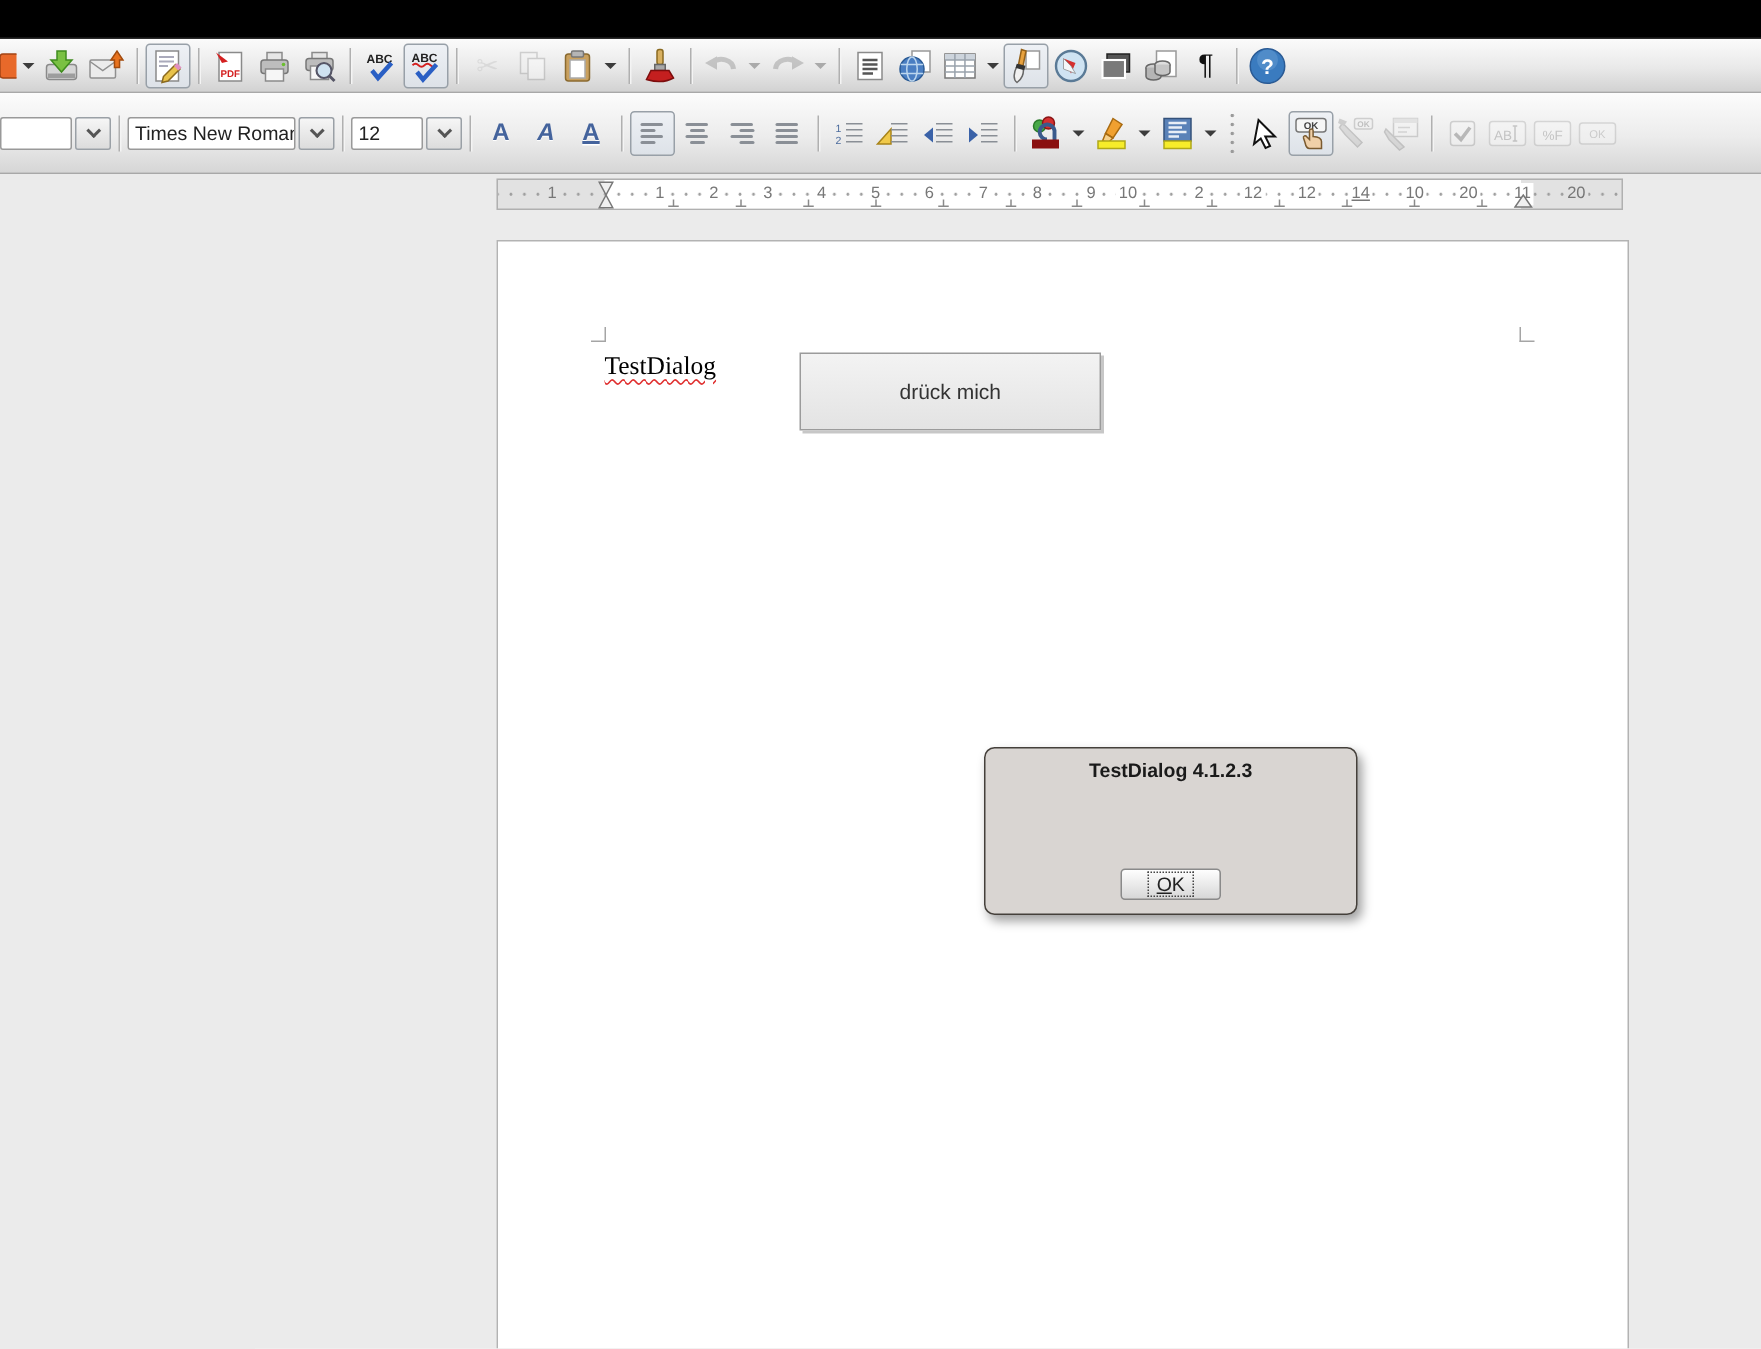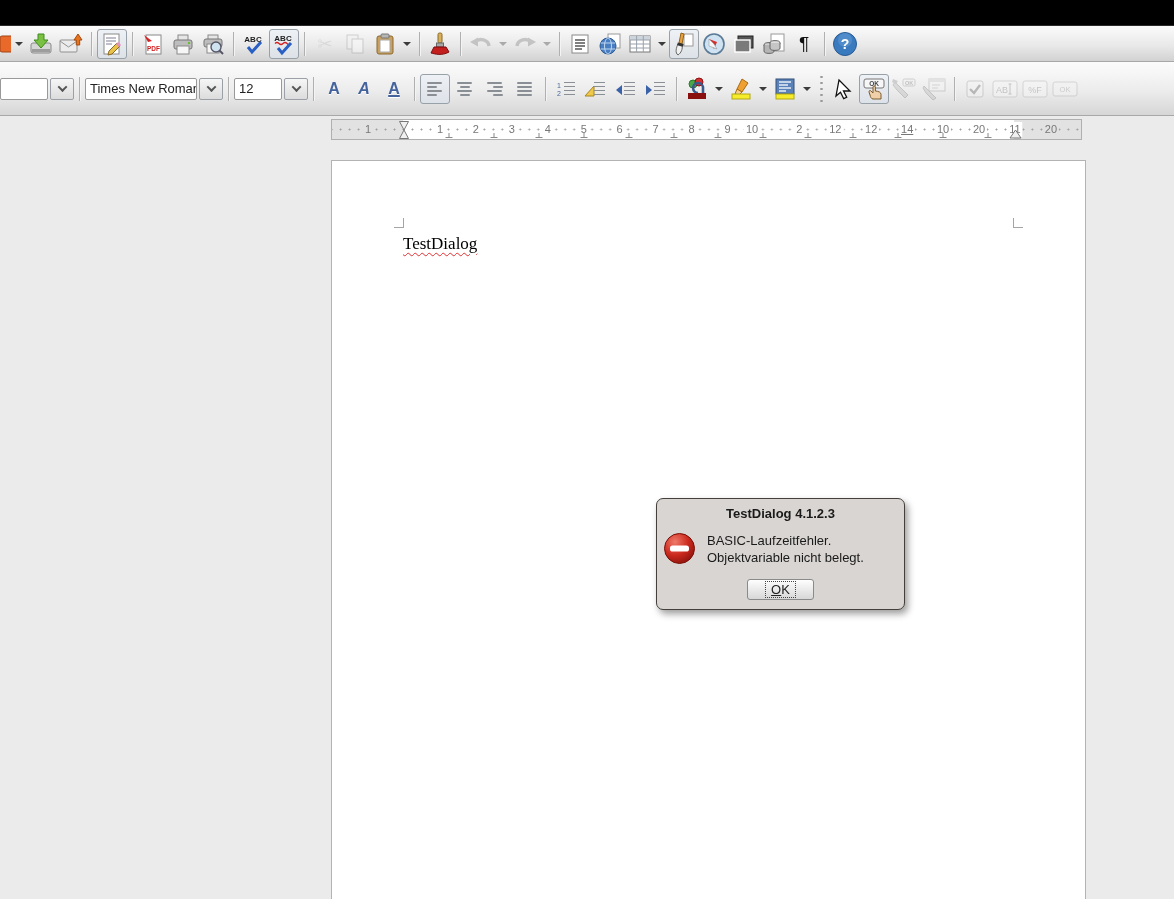--- a/index.html
+++ b/index.html
@@ -528,40 +528,24 @@
       </svg>
       <svg id="ind-right" width="13" height="10">
         <path d="M6.5 1L12 9H1z" fill="#f0f0f0" stroke="#777"></path>
       </svg>
     </div>
 
     <div id="page">
       <div id="cmark-left" class="cmark"></div>
       <div id="cmark-right" class="cmark"></div>
       <div id="doc-heading">TestDialog</div>
+      <div id="push-button">drück mich</div>
     </div>
 
     <div id="error-dialog">
       <div id="dlg-title">TestDialog 4.1.2.3</div>
-      <div id="dlg-body">
-        <svg width="33" height="33" viewBox="0 0 33 33">
-          <defs>
-            <radialGradient id="rg" cx="35%" cy="28%" r="80%">
-              <stop offset="0" stop-color="#ef7a6a"></stop>
-                <stop offset="55%" stop-color="#cc2a1e"></stop>
-                <stop offset="100%" stop-color="#8a130c"></stop>
-            </radialGradient>
-          </defs>
-          <circle cx="16.5" cy="16.5" r="15" fill="url(#rg)" stroke="#7a0f08"></circle>
-          <rect x="7" y="13.5" width="19" height="6" rx="2.6" fill="#fff"></rect>
-        </svg>
-        <div id="dlg-text">
-          <div>BASIC-Laufzeitfehler.</div>
-          <div>Objektvariable nicht belegt.</div>
-        </div>
-      </div>
       <div id="dlg-ok">
         <span class="focus"><span class="mn">O</span><span>K</span></span>
       </div>
     </div>
 
   </div>
 </div>
 
 </body></html>

